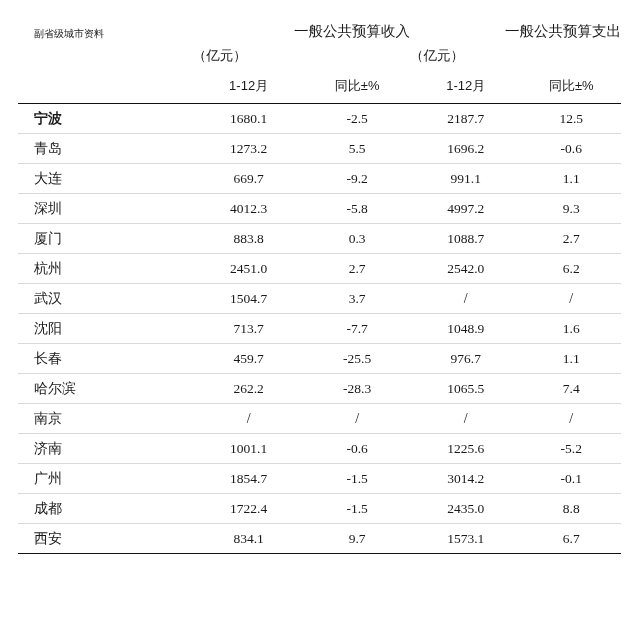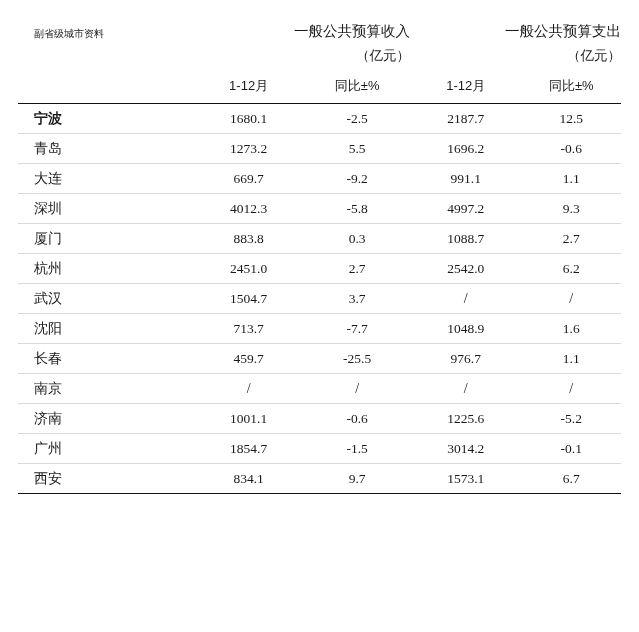--- a/index.html
+++ b/index.html
@@ -41,21 +41,21 @@
     white-space: nowrap;
   }
   .hdr-group td.lead {
     text-align: left;
     padding-left: 16px;
     font-size: 10px;
   }
   .hdr-unit td {
     padding: 4px 0 2px 0;
     font-size: 13.5px;
-    text-align: right;
+    text-align: left;
     white-space: nowrap;
     margin-top: 17px;
   }
   .hdr-sub td {
     padding: 10px 0 8px 0;
     font-size: 13px;
     text-align: center;
     white-space: nowrap;
   }
   .rule-top td {
@@ -192,39 +192,53 @@
           <td><span class="num">1.6</span></td>
         </tr>
         <tr class="row">
           <td class="city">长春</td>
           <td><span class="num">459.7</span></td>
           <td><span class="num">-25.5</span></td>
           <td><span class="num">976.7</span></td>
           <td><span class="num">1.1</span></td>
         </tr>
         <tr class="row">
+          <td class="city">哈尔滨</td>
+          <td><span class="num">262.2</span></td>
+          <td><span class="num">-28.3</span></td>
+          <td><span class="num">1065.5</span></td>
+          <td><span class="num">7.4</span></td>
+        </tr>
+        <tr class="row">
           <td class="city">南京</td>
           <td><span class="slash">/</span></td>
           <td><span class="slash">/</span></td>
           <td><span class="slash">/</span></td>
           <td><span class="slash">/</span></td>
         </tr>
         <tr class="row">
           <td class="city">济南</td>
           <td><span class="num">1001.1</span></td>
           <td><span class="num">-0.6</span></td>
           <td><span class="num">1225.6</span></td>
           <td><span class="num">-5.2</span></td>
         </tr>
         <tr class="row">
           <td class="city">广州</td>
           <td><span class="num">1854.7</span></td>
           <td><span class="num">-1.5</span></td>
           <td><span class="num">3014.2</span></td>
           <td><span class="num">-0.1</span></td>
+        </tr>
+        <tr class="row">
+          <td class="city">成都</td>
+          <td><span class="num">1722.4</span></td>
+          <td><span class="num">-1.5</span></td>
+          <td><span class="num">2435.0</span></td>
+          <td><span class="num">8.8</span></td>
         </tr>
         <tr class="row last">
           <td class="city">西安</td>
           <td><span class="num">834.1</span></td>
           <td><span class="num">9.7</span></td>
           <td><span class="num">1573.1</span></td>
           <td><span class="num">6.7</span></td>
         </tr>
       </tbody>
     <tfoot>

